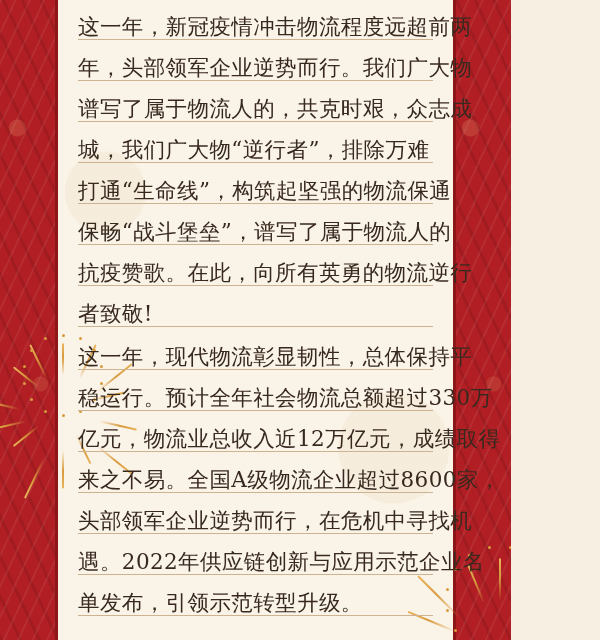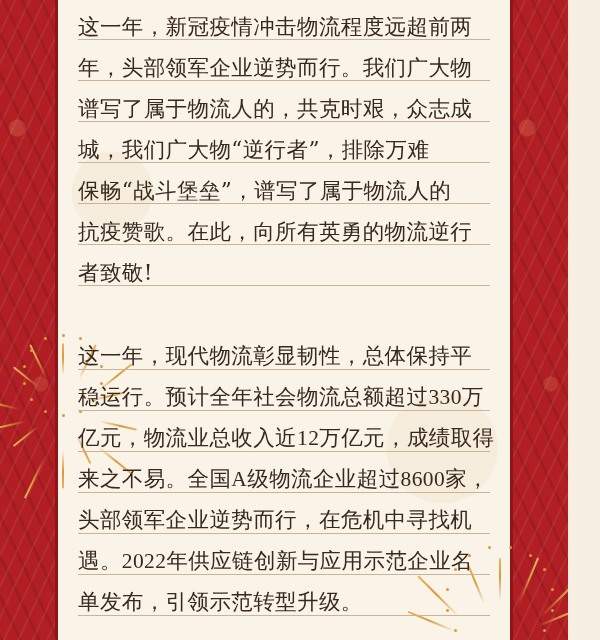--- a/index.html
+++ b/index.html
@@ -9,21 +9,21 @@
   body {
     width: 600px;
     height: 640px;
     overflow: hidden;
     font-family: "DejaVu Sans", sans-serif;
     background: #f7efe2;
   }
 
   #page {
     position: relative;
-    width: 568px;
+    width: 511px;
     height: 640px;
     background: #f6eee1;
     overflow: hidden;
   }
 
   
   .edge {
     position: absolute;
     top: 0;
     bottom: 0;
@@ -133,21 +133,21 @@
     bottom: 7px;
     height: 1px;
     background: #cdb391;
   }
   .para .line span {
     position: relative;
     display: inline-block;
   }
 
   #para1 { position: absolute; top: 6px; left: 0; right: 0; }
-  #para2 { position: absolute; top: 336px; left: 0; right: 0; font-family: Liberation Serif, serif; }
+  #para2 { position: absolute; top: 336px; left: 0; right: 0; }
 </style>
 </head>
 <body>
 
 <div id="page">
 
   <div class="edge left">
     <div class="edge-texture"></div>
     <div class="edge-inner-line"></div>
   </div>
@@ -212,20 +212,21 @@
       <div class="dot" style="left: 103.399px; top: 28.4992px;"></div>
       <div class="dot" style="left: 111.462px; top: 47.9651px;"></div>
     </div>
 
   <div class="content">
     <div class="para" id="para1">
         <div class="line"><span>这一年，新冠疫情冲击物流程度远超前两</span></div>
         <div class="line"><span>年，头部领军企业逆势而行。我们广大物</span></div>
         <div class="line"><span>谱写了属于物流人的，共克时艰，众志成</span></div>
         <div class="line"><span>城，我们广大物“逆行者”，排除万难</span></div>
+        <div class="line"><span>打通“生命线”，构筑起坚强的物流保通</span></div>
         <div class="line"><span>保畅“战斗堡垒”，谱写了属于物流人的</span></div>
         <div class="line"><span>抗疫赞歌。在此，向所有英勇的物流逆行</span></div>
         <div class="line"><span>者致敬!</span></div>
       </div>
     <div class="para" id="para2">
         <div class="line"><span>这一年，现代物流彰显韧性，总体保持平</span></div>
         <div class="line"><span>稳运行。预计全年社会物流总额超过330万</span></div>
         <div class="line"><span>亿元，物流业总收入近12万亿元，成绩取得</span></div>
         <div class="line"><span>来之不易。全国A级物流企业超过8600家，</span></div>
         <div class="line"><span>头部领军企业逆势而行，在危机中寻找机</span></div>

